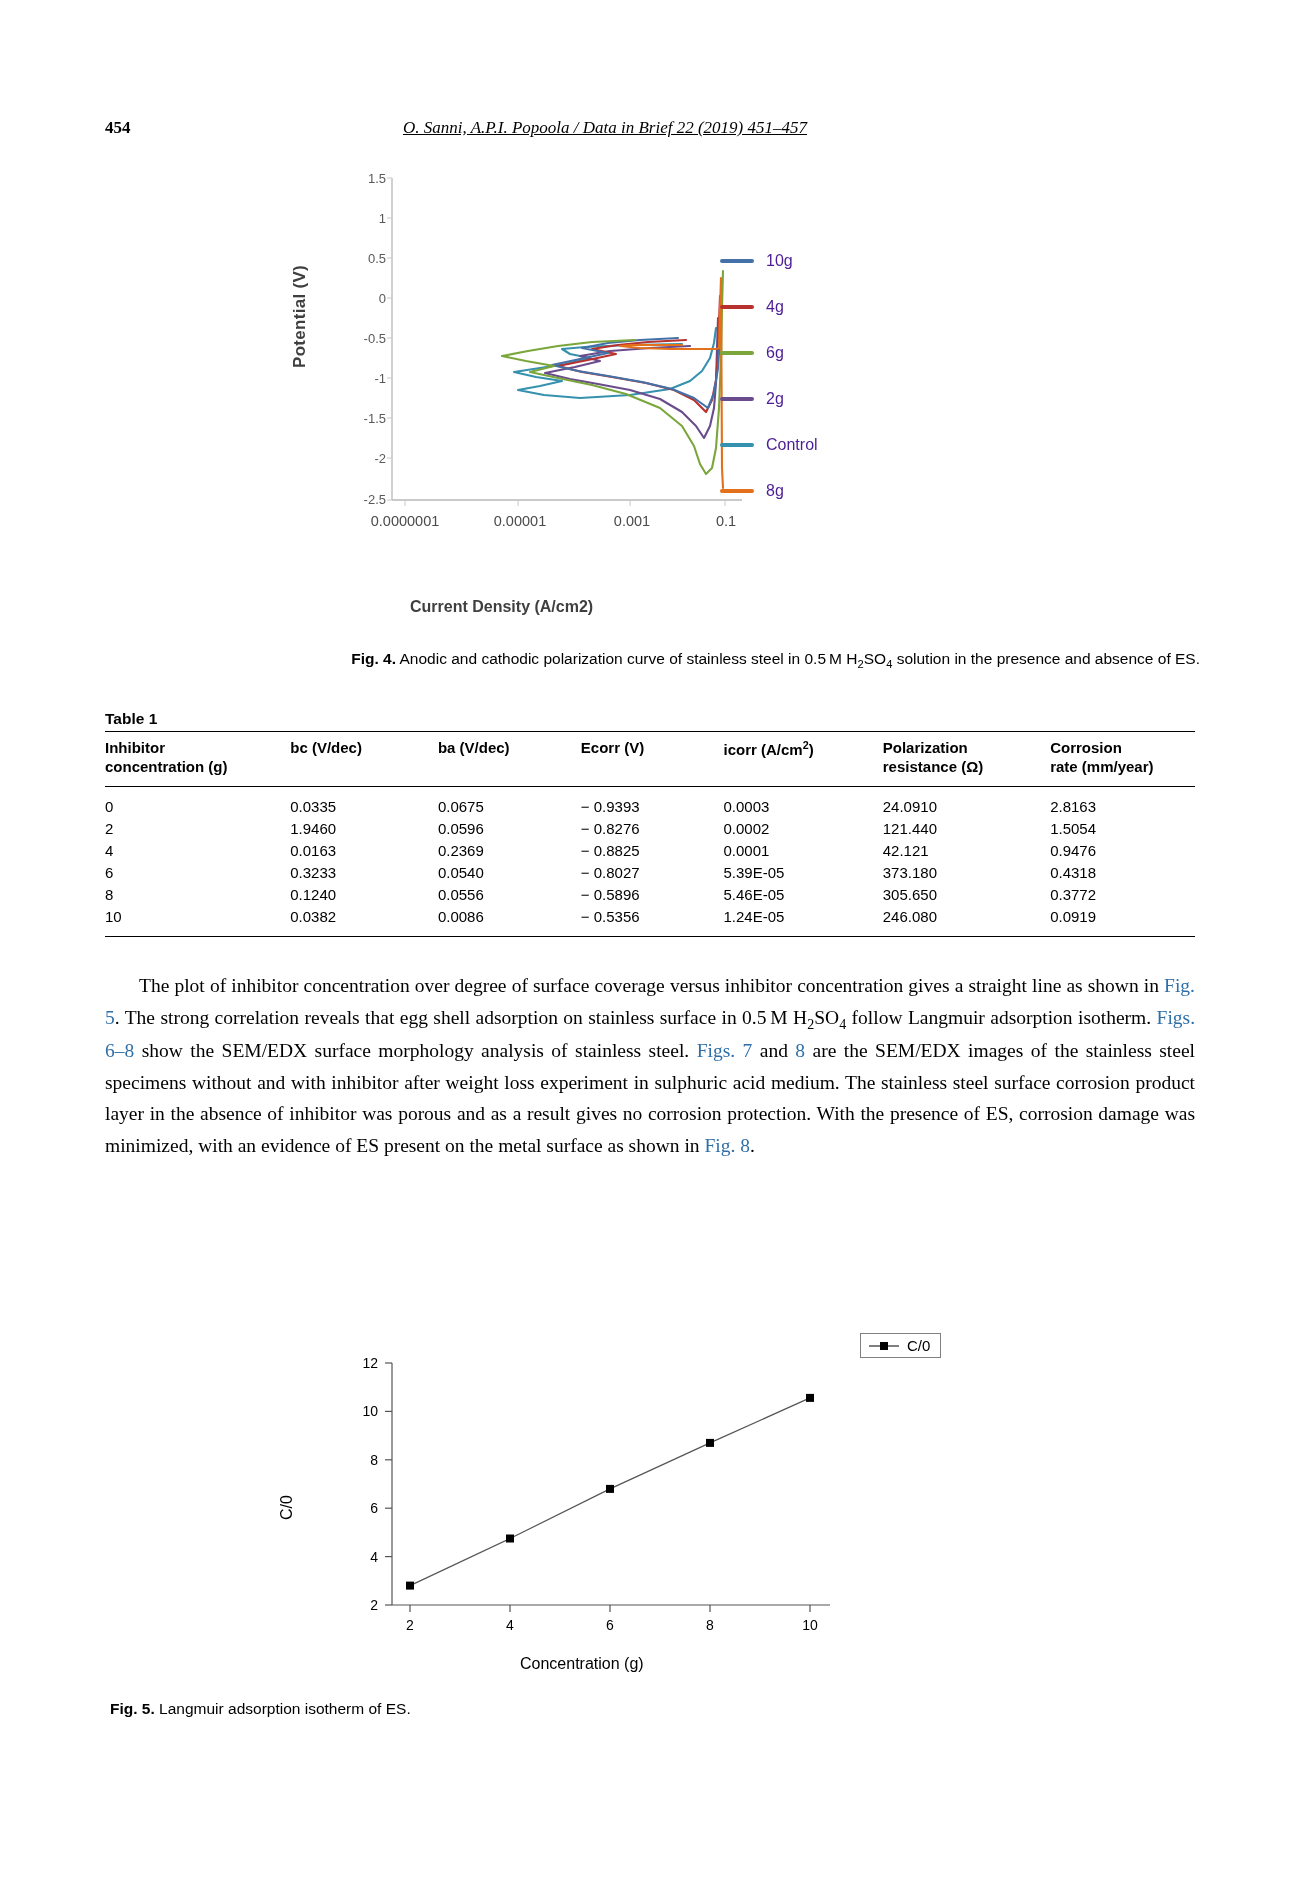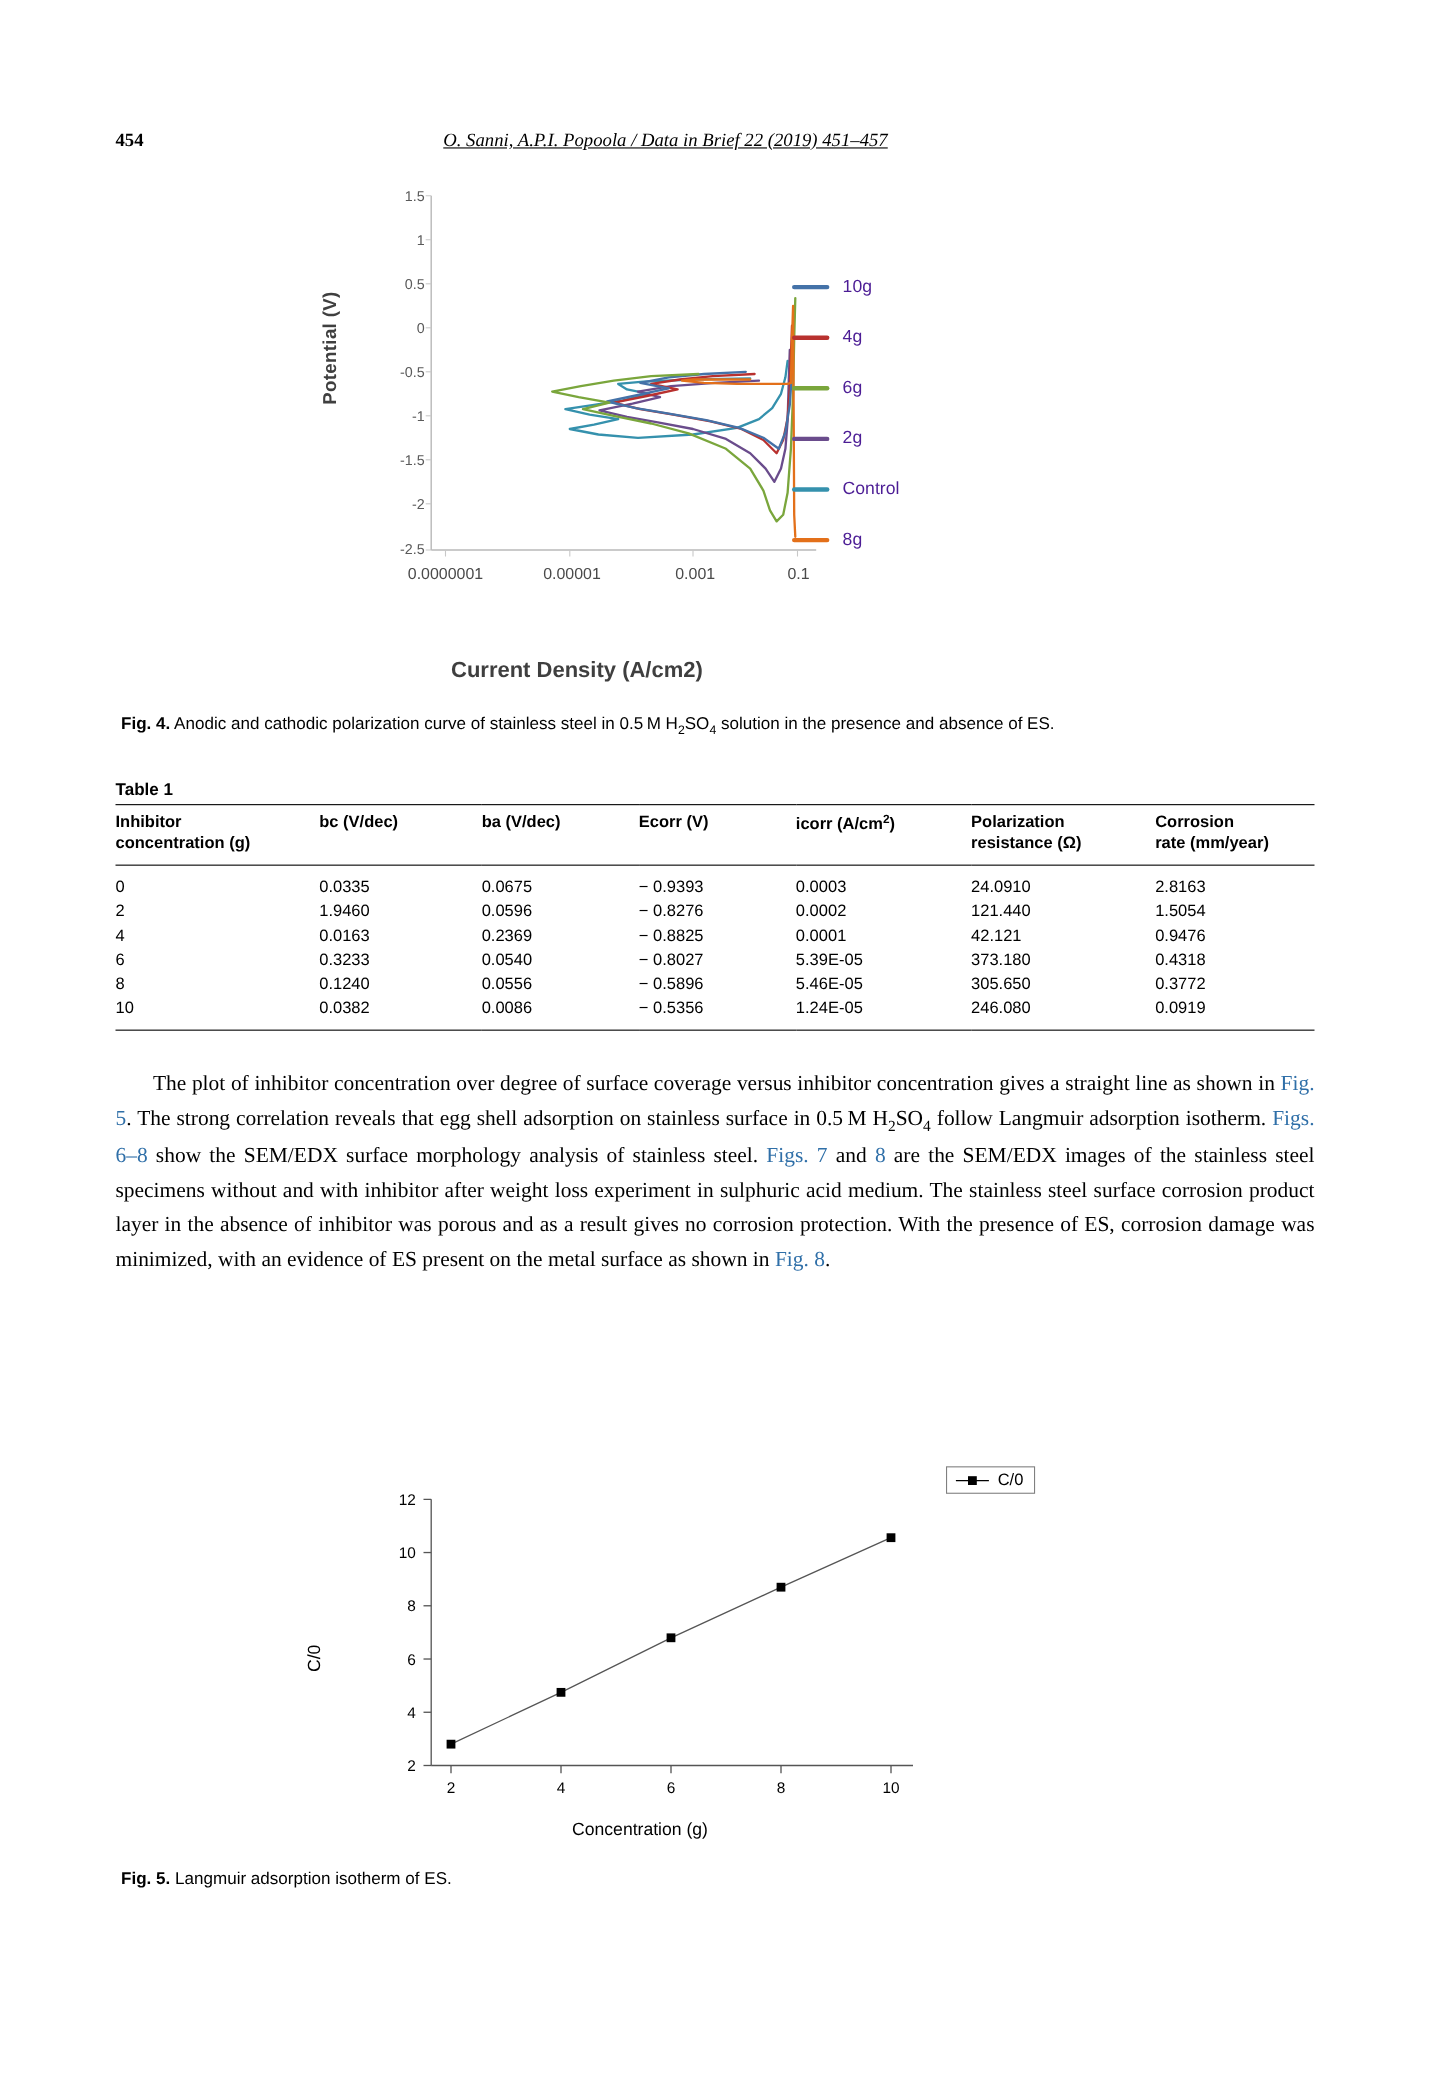--- a/index.html
+++ b/index.html
@@ -67,21 +67,21 @@
     font-size: 17px;
     letter-spacing: 0.3px;
     color: #3f3f3f;
   }
   .fig4 .xlabel {
     position: absolute;
     left: 110px;
     top: 430px;
     font-family: "Liberation Sans", sans-serif;
     font-weight: bold;
-    font-size: 20px;
+    font-size: 16px;
     color: #3f3f3f;
   }
   .fig4 .plotsvg {
     position: absolute;
     left: 30px;
     top: 0px;
   }
   .fig4 .legend {
     position: absolute;
     left: 420px;
@@ -108,21 +108,21 @@
     position: absolute;
     font-family: "Liberation Sans", sans-serif;
     font-size: 15.5px;
     color: #000;
   }
   .caption b { font-weight: bold; }
   .fig4cap {
     top: 650px;
     left: 110px;
     width: 1090px;
-    text-align: left;
+    text-align: right;
   }
 
   
   .tablewrap {
     position: absolute;
     left: 105px;
     top: 710px;
     width: 1090px;
   }
   .tbl-num {

